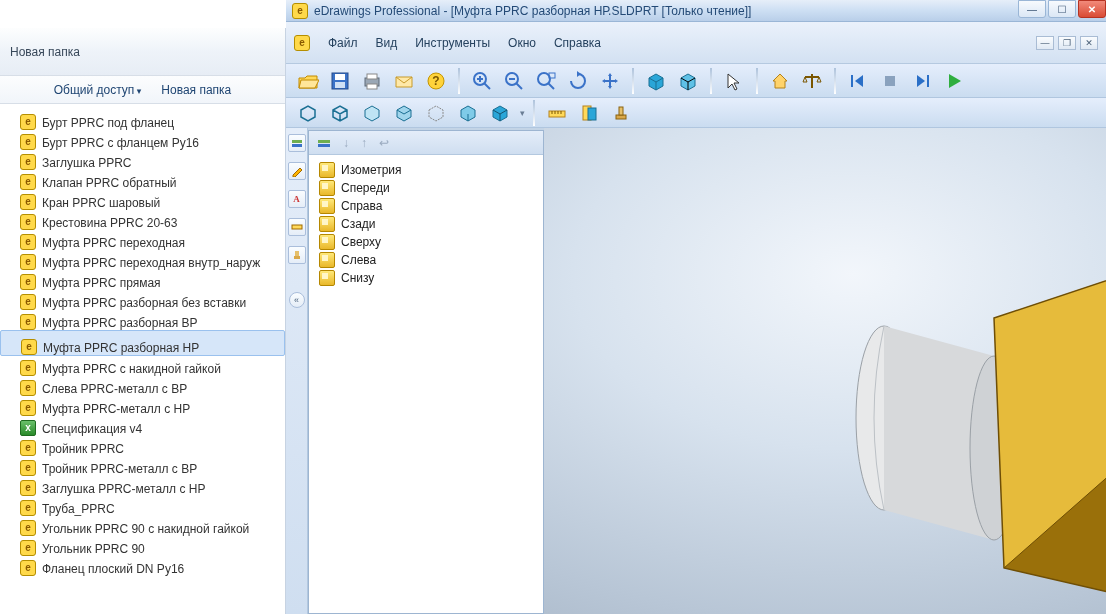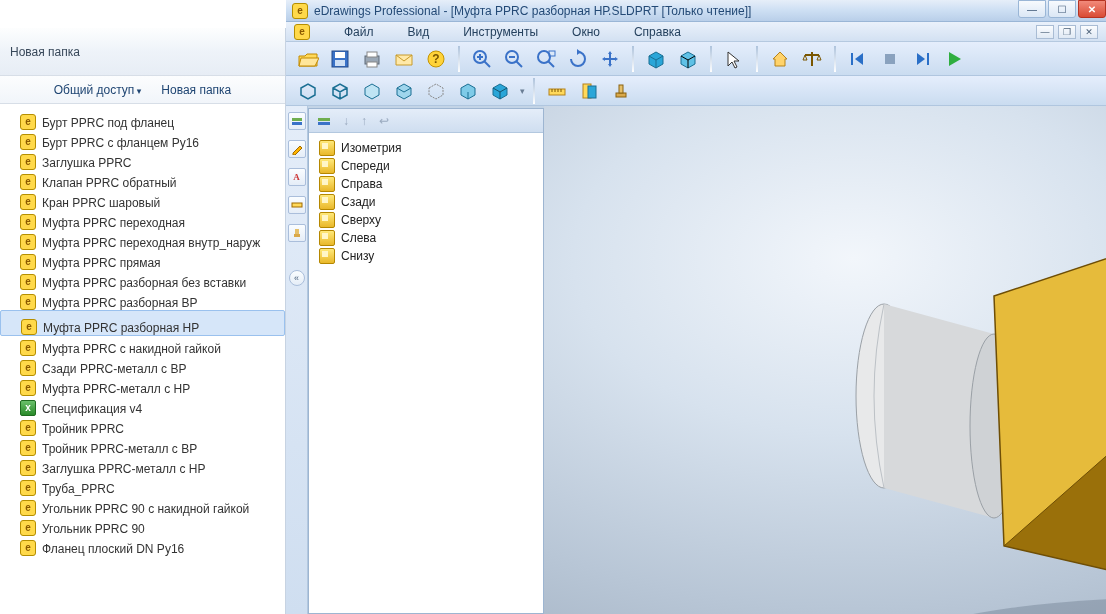--- a/index.html
+++ b/index.html
@@ -17,21 +17,21 @@
   .xicon::after{content:"x"; color:#fff; font:bold 10px/14px sans-serif; position:absolute; inset:0; text-align:center;}
 
   
   .app { flex:1; display:flex; flex-direction:column; background:#c3d4e6; }
   .titlebar { height:22px; padding-left:6px; background: linear-gradient(#e6eef9,#cddff3,#b9cfe9); display:flex; align-items:center; gap:6px; color:#244a76; border-bottom:1px solid #9ab6d6;}
   .title-controls { margin-left:auto; display:flex; height:100%;}
   .tbtn { width:28px; height:18px; margin-top:0; background:linear-gradient(#f7fafd,#dbe7f5); border:1px solid #9ab6d6; border-radius:0 0 3px 3px; display:flex; align-items:center; justify-content:center; margin-left:2px;}
   .tbtn.close{ background:linear-gradient(#f28a7a,#d94b35); border-color:#b63322;}
   .tbtn .g{font-size:10px; color:#3b5573;}
   .tbtn.close .g{color:#fff; font-weight:bold;}
-  .menubar { height:20px; background: linear-gradient(#eaf1fb,#d3e1f2); display:flex; align-items:center; padding:0 8px; gap:34px; color:#26425f; border-bottom:1px solid #b5c9e0;}
+  .menubar { height:42px; background: linear-gradient(#eaf1fb,#d3e1f2); display:flex; align-items:center; padding:0 8px; gap:18px; color:#26425f; border-bottom:1px solid #b5c9e0;}
   .menubar .mdi-controls{margin-left:auto; display:flex; gap:4px;}
   .mdi-btn{ width:18px; height:14px; background:linear-gradient(#fafcfe,#e0e9f4); border:1px solid #a9bcd4; display:flex; align-items:center; justify-content:center; font-size:9px; color:#495f77;}
   .eicon-sm{width:16px;height:16px;display:inline-block;position:relative;}
   .eicon-sm::before{content:"e";position:absolute;inset:0;background:#ffd94a;border:1px solid #b58e00;border-radius:3px;color:#8a5a00;font:bold 10px/14px sans-serif;text-align:center;}
 
   .toolbar-row { background: linear-gradient(#e5eefc,#cadcf0); border-bottom:1px solid #b0c6df; display:flex; align-items:center; padding:2px 8px; gap:4px; height:34px;}
   .toolbar-row.small{height:30px;}
   .ticon { width:28px; height:28px; border:1px solid transparent; border-radius:3px; display:flex; align-items:center; justify-content:center;}
   .sep{ width:2px; height:26px; background:linear-gradient(#aec3dc,#fff); margin:0 4px;}
   svg{display:block;}
@@ -82,20 +82,24 @@
       <div class="file-item">
         <span class="eicon"></span>
         <span>Клапан PPRC обратный</span>
       </div>
       <div class="file-item">
         <span class="eicon"></span>
         <span>Кран PPRC шаровый</span>
       </div>
       <div class="file-item">
         <span class="eicon"></span>
+        <span>Крестовина PPRC 20-63</span>
+      </div>
+      <div class="file-item">
+        <span class="eicon"></span>
         <span>Муфта PPRC переходная</span>
       </div>
       <div class="file-item">
         <span class="eicon"></span>
         <span>Муфта PPRC переходная внутр_наруж</span>
       </div>
       <div class="file-item">
         <span class="eicon"></span>
         <span>Муфта PPRC прямая</span>
       </div>
@@ -110,21 +114,21 @@
       <div class="file-item selected">
         <span class="eicon"></span>
         <span>Муфта PPRC разборная НР</span>
       </div>
       <div class="file-item">
         <span class="eicon"></span>
         <span>Муфта PPRC с накидной гайкой</span>
       </div>
       <div class="file-item">
         <span class="eicon"></span>
-        <span>Сзади PPRC-металл с ВР</span>
+        <span>Слева PPRC-металл с ВР</span>
       </div>
       <div class="file-item">
         <span class="eicon"></span>
         <span>Муфта PPRC-металл с НР</span>
       </div>
       <div class="file-item">
         <span class="xicon"></span>
         <span>Спецификация v4</span>
       </div>
       <div class="file-item">

